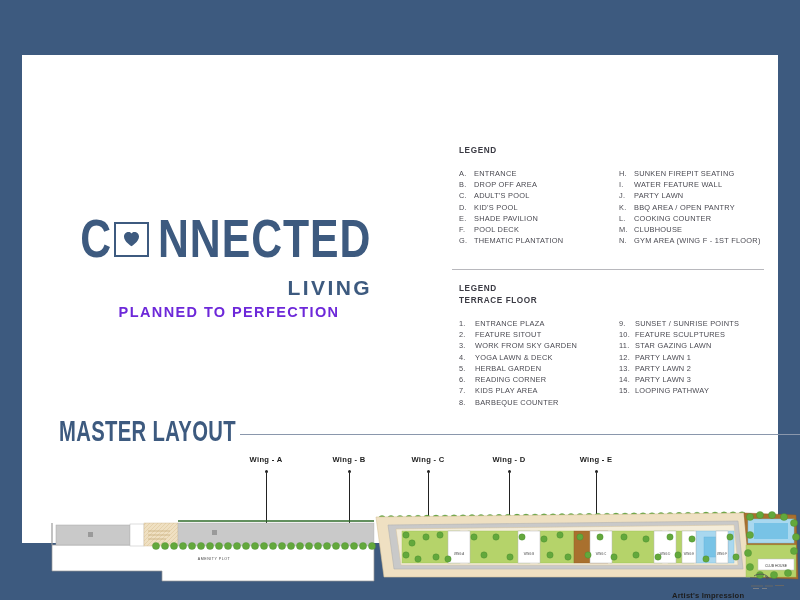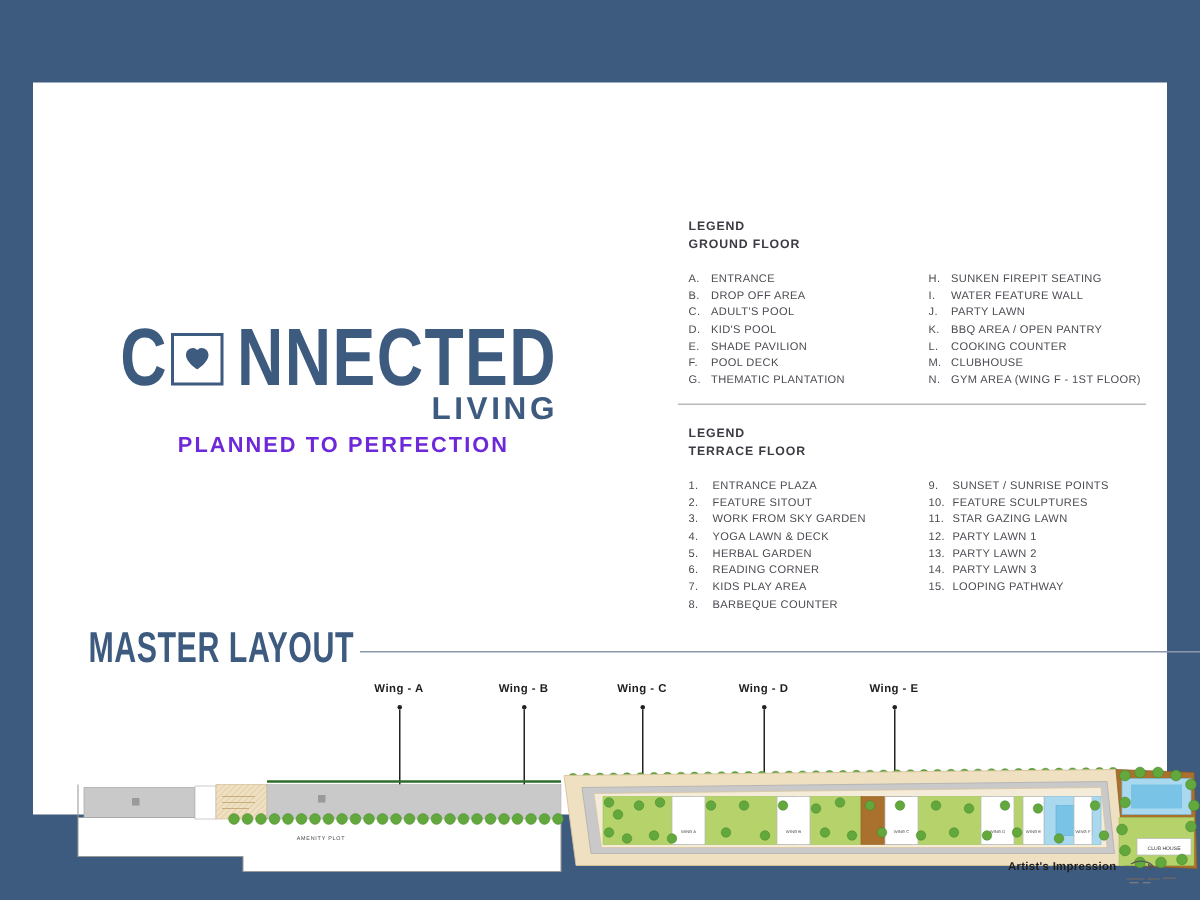--- a/index.html
+++ b/index.html
@@ -27,21 +27,21 @@
     transform:scaleY(1.18) scaleX(0.93);transform-origin:center;
   }
   .logo-heart-box{
     width:31px;height:31px;border:2.5px solid #3d5a7f;
     display:inline-flex;align-items:center;justify-content:center;
     margin:0 1px;position:relative;top:1px;flex:none;
   }
   .logo-heart{width:17px;height:16px;display:block;}
   .logo-living{
     color:#3d5a7f;font-weight:bold;font-size:21px;letter-spacing:2.4px;
-    text-align:right;margin-top:0;padding-right:2px;
+    text-align:right;margin-top:15px;padding-right:2px;
   }
   .logo-tag{
     color:#6d28d9;font-weight:bold;font-size:14.5px;letter-spacing:1.4px;
     margin-top:4px;white-space:nowrap;
   }
 
   
   .legend{position:absolute;color:#4a4a52;}
   #legend-ground{left:437px;top:90px;width:320px;}
   #legend-terrace{left:437px;top:228px;width:320px;}
@@ -71,21 +71,21 @@
   .wing-tag span{
     font-size:7.6px;font-weight:bold;color:#1d1d1d;letter-spacing:0.3px;white-space:nowrap;
   }
   .wing-dot{width:3px;height:3px;border-radius:50%;background:#222;margin:4px auto 0;}
   .wing-line{width:1px;background:#222;margin:0 auto;}
 
   
   .plan{position:absolute;left:22px;top:430px;width:756px;height:100px;}
   .plan svg{display:block;}
   .plan-cap{
-    position:absolute;left:650px;top:518px;
+    position:absolute;left:650px;top:536px;
     font-size:7.6px;font-weight:bold;color:#1d1d1d;letter-spacing:0.2px;
   }
   .north{position:absolute;left:726px;top:512px;width:40px;height:26px;}
 </style>
 </head>
 <body>
 
 <div class="page">
   <div class="card">
 
@@ -98,21 +98,20 @@
           </svg>
         </span>
         <span class="logo-rest">NNECTED</span>
       </div>
       <div class="logo-living">LIVING</div>
       <div class="logo-tag">PLANNED TO PERFECTION</div>
     </div>
 
     <div class="legend" id="legend-ground">
       <div class="legend-title">LEGEND</div>
-      <div class="legend-title">GROUND FLOOR</div>
       <div class="legend-cols">
         <div class="legend-col" id="lg-left">
             <div class="legend-row">
               <span class="legend-key">A.</span>
               <span class="legend-label">ENTRANCE</span>
             </div>
             <div class="legend-row">
               <span class="legend-key">B.</span>
               <span class="legend-label">DROP OFF AREA</span>
             </div>

